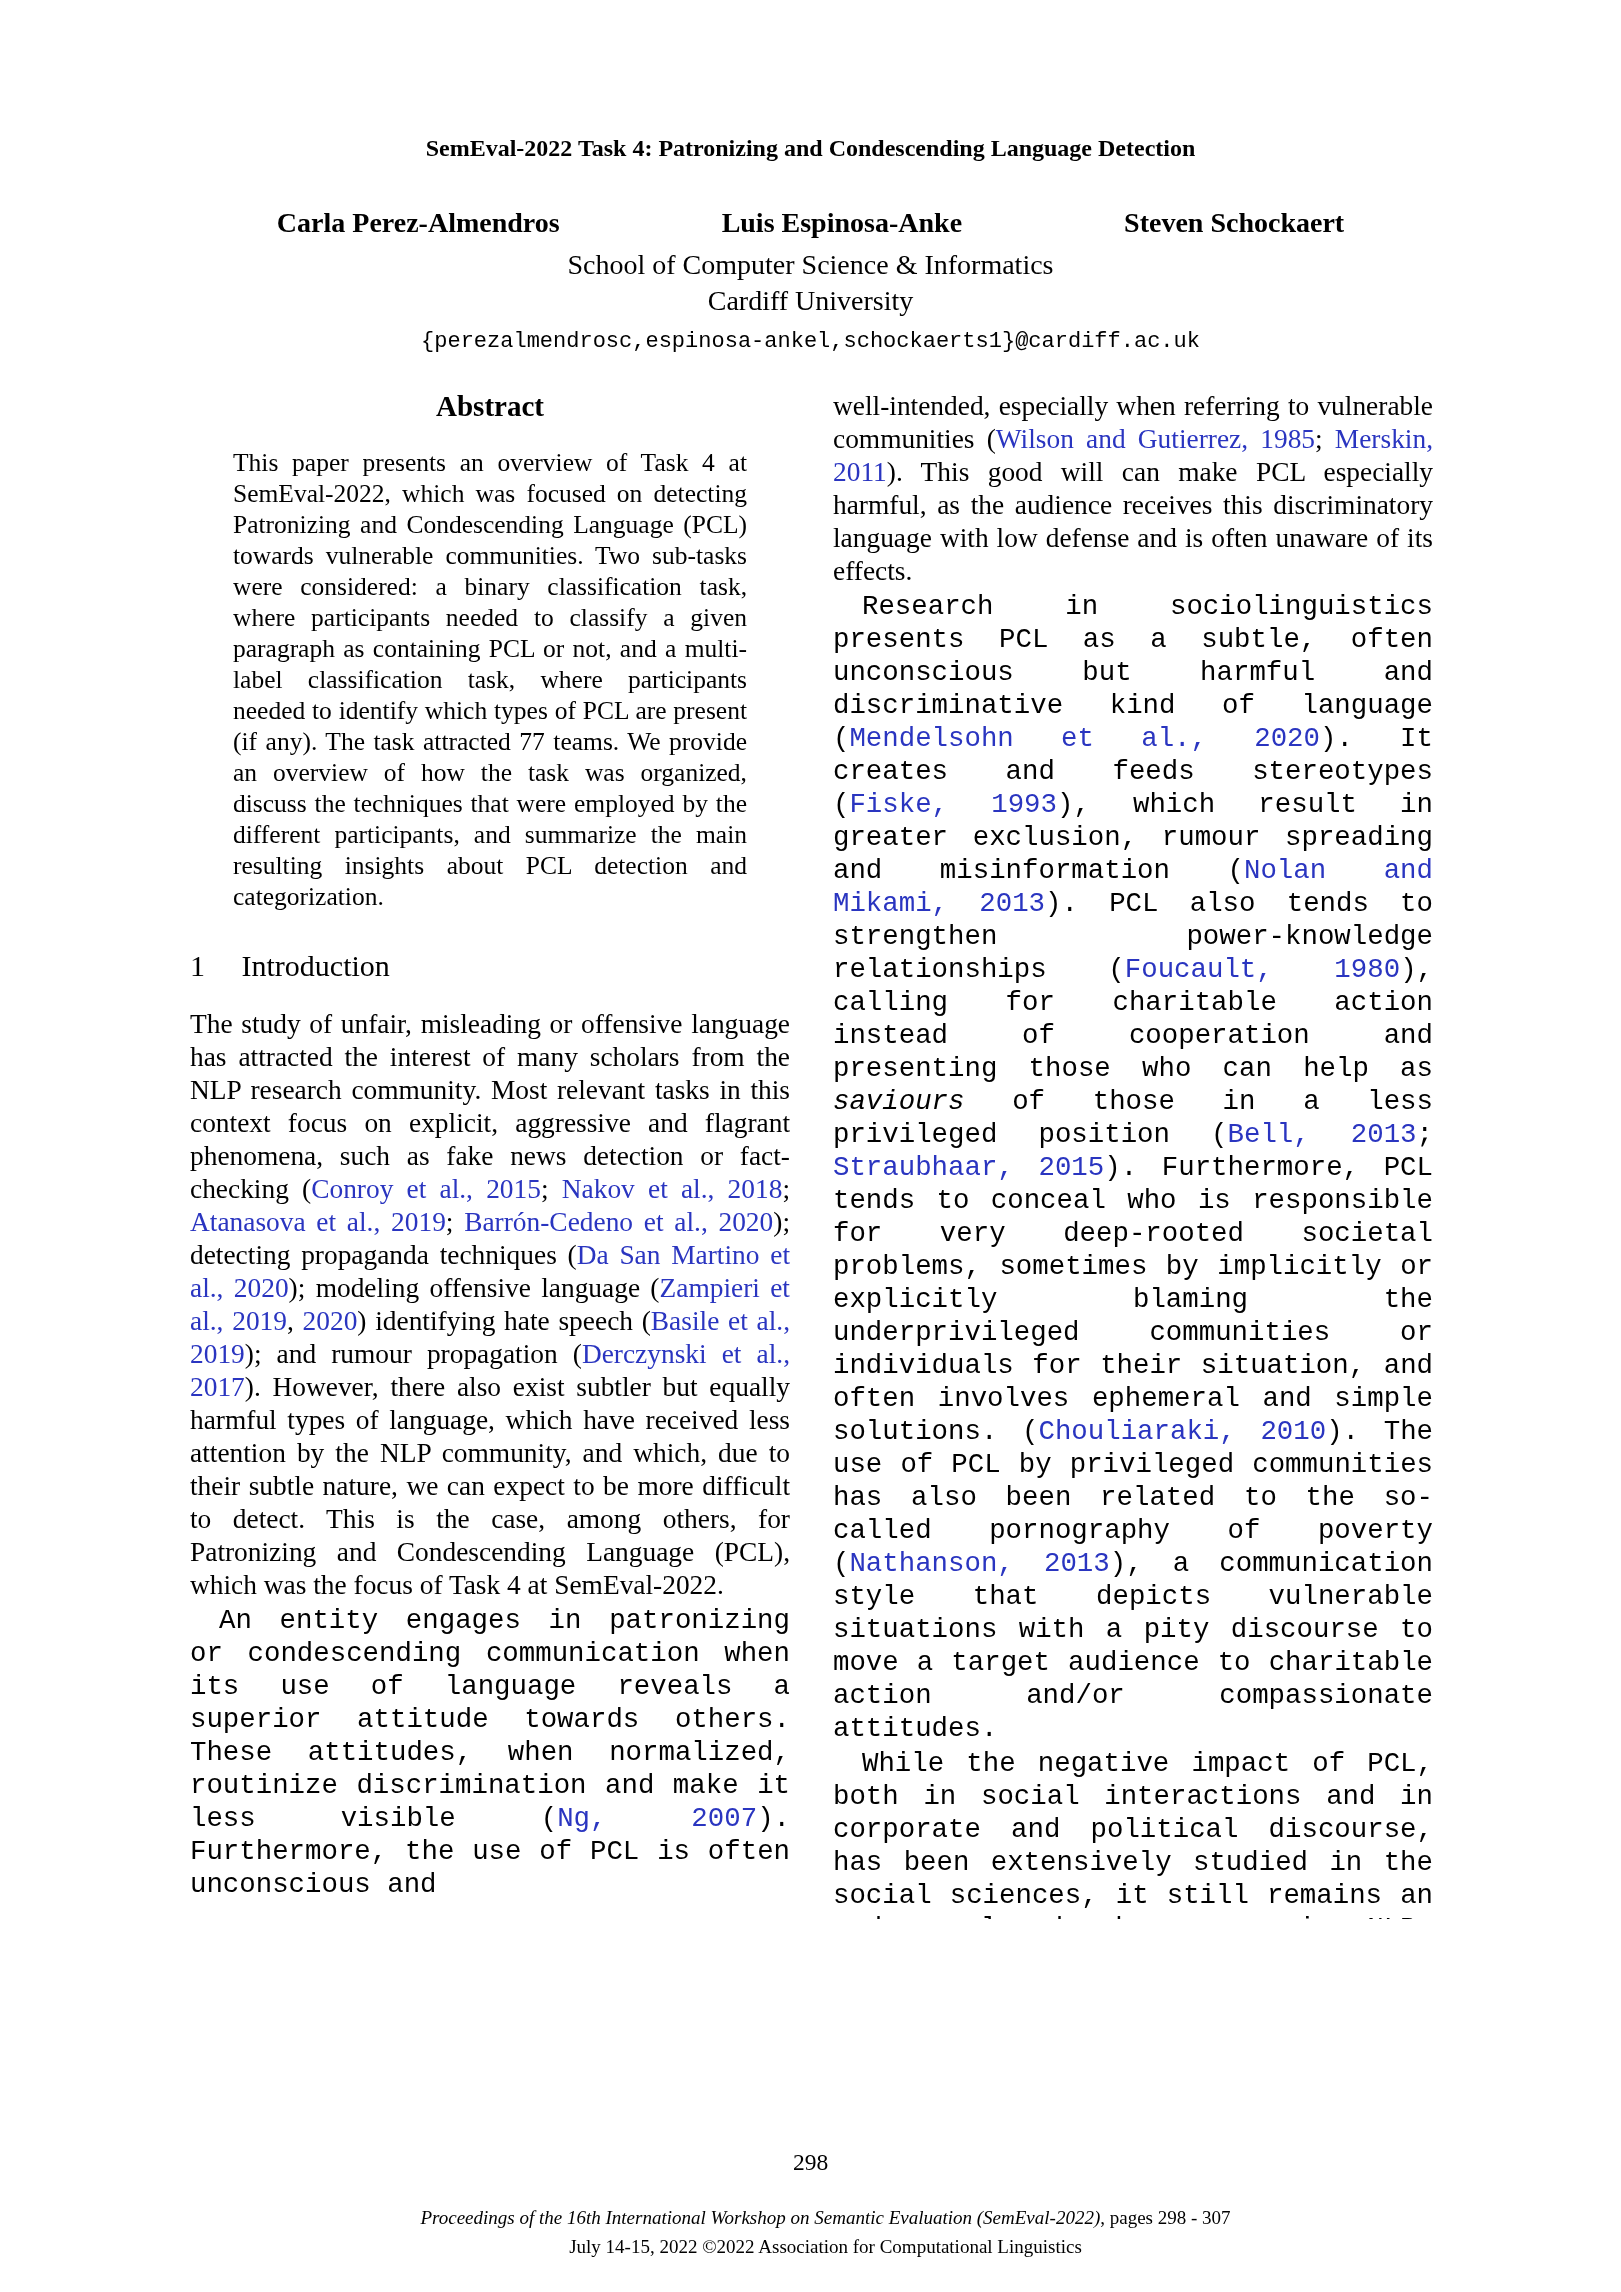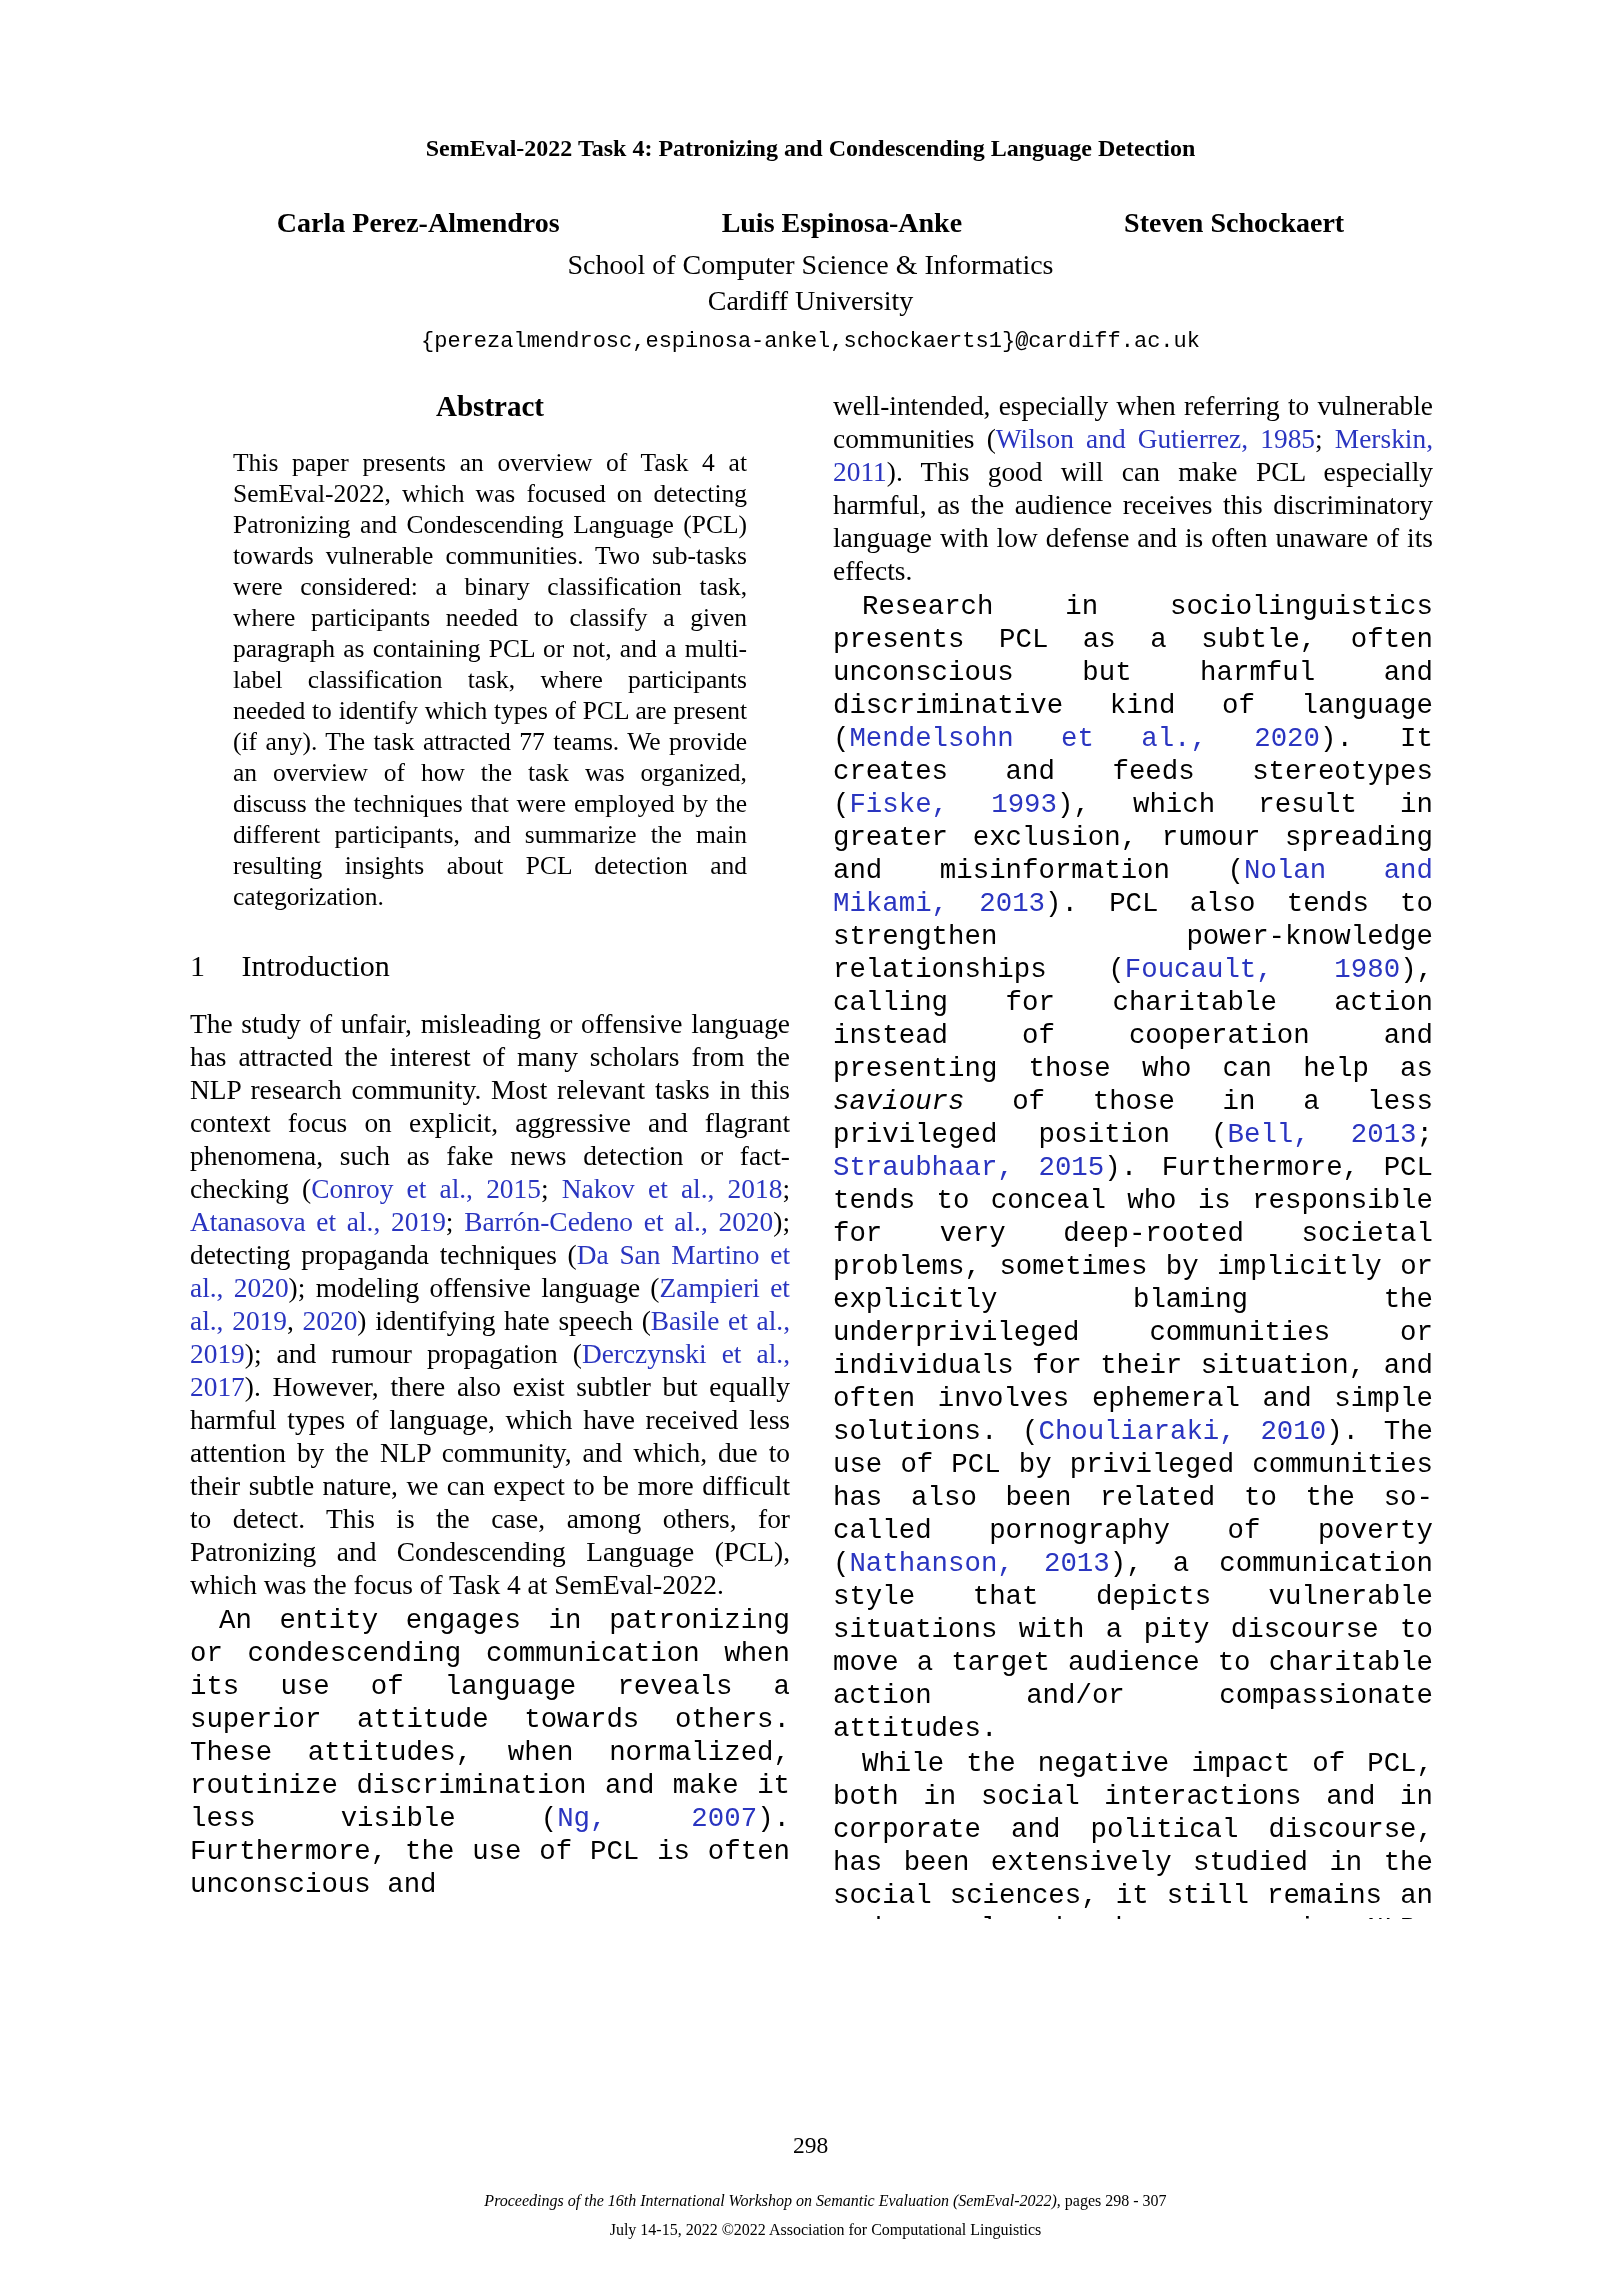--- a/index.html
+++ b/index.html
@@ -41,23 +41,23 @@
   .sec-num { margin-right: 29px; }
 
   .body-par { font-size: 27.4px; line-height: 33px; text-align: justify; }
   .body-par.indent { text-indent: 29px; font-family: Liberation Mono, monospace; }
   .body-par + .body-par { margin-top: 2px; }
 
   .cite { color: var(--citation-blue, #2a35c0); }
   .it { font-style: italic; }
 
   
-  .footer { position: absolute; left: 0; bottom: 49px; width: 100%; text-align: center; }
+  .footer { position: absolute; left: 0; bottom: 32px; width: 100%; text-align: center; }
   .pageno { font-size: 23.5px; margin-bottom: 27.4px; }
-  .foot-line { font-size: 16px; line-height: 29px; padding-left: 30px; }
+  .foot-line { font-size: 19px; line-height: 29px; padding-left: 30px; }
 </style>
 </head>
 <body>
 
 <div class="page">
 
   <header class="titleblock">
     <h1 class="title">SemEval-2022 Task 4: Patronizing and Condescending Language Detection</h1>
     <div class="authors">
       <span class="author">Carla Perez-Almendros</span>

